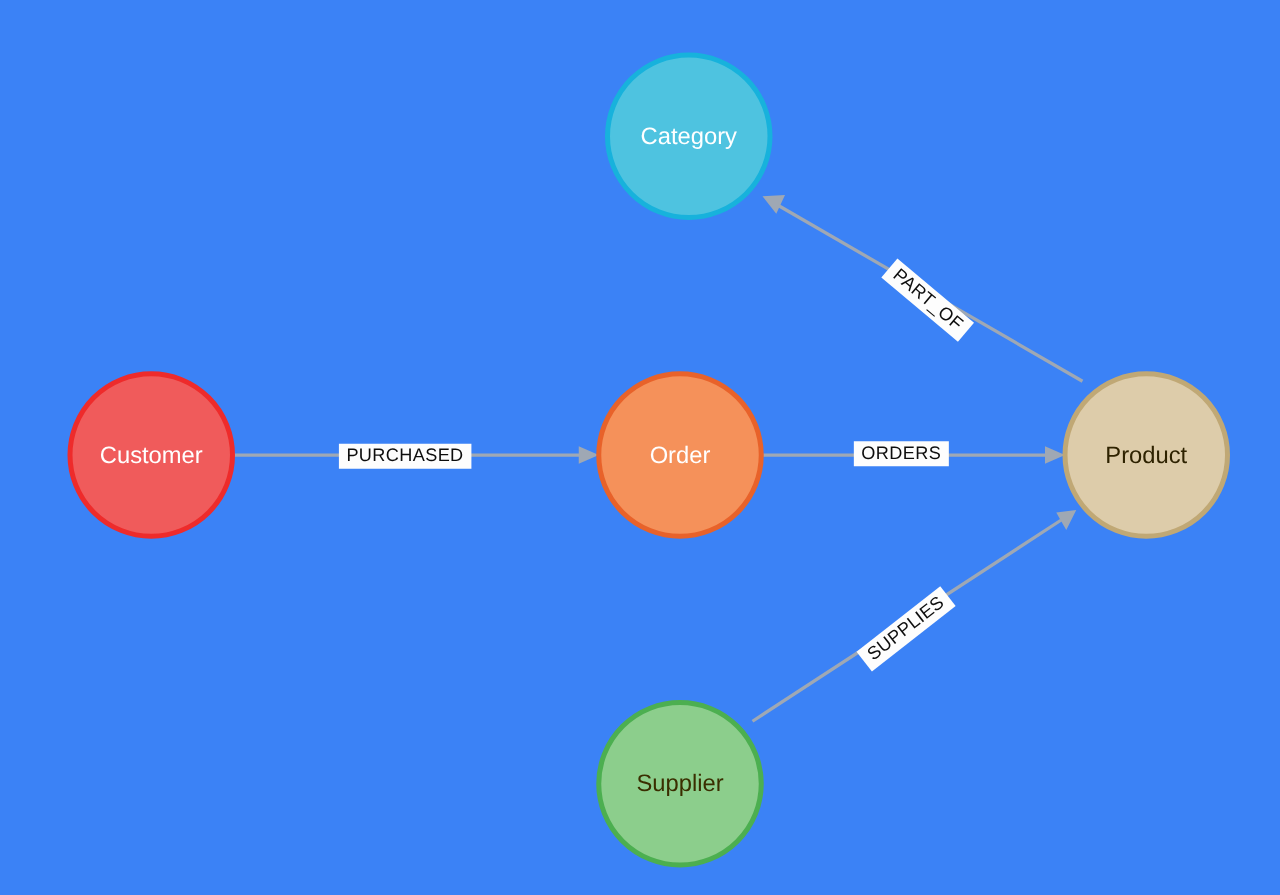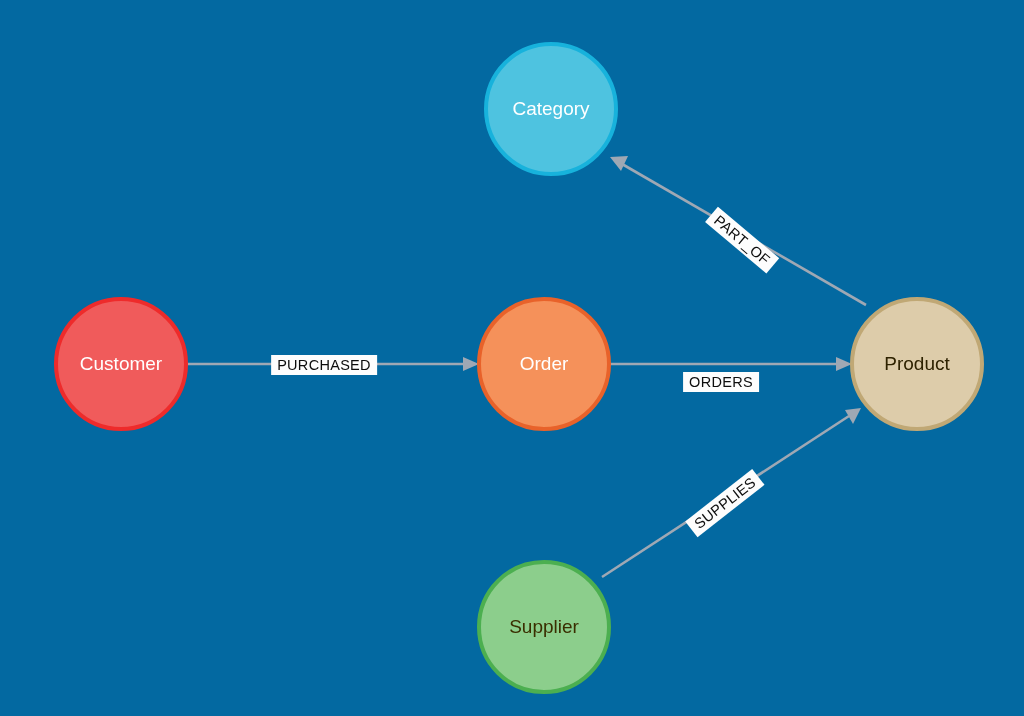--- a/index.html
+++ b/index.html
@@ -7,21 +7,21 @@
     padding: 0;
     background: #ffffff;
   }
   body {
     font-family: "Liberation Sans", sans-serif;
   }
   #graph-canvas {
     position: relative;
     width: 1024px;
     height: 716px;
-    background: #0369a1;
+    background: #3b82f6;
     overflow: hidden;
   }
   #graph-svg {
     position: absolute;
     top: 0;
     left: 0;
     width: 1024px;
     height: 716px;
   }
   .edge-line {
@@ -112,19 +112,19 @@
       <g>
         <circle class="node-circle" cx="544" cy="627" r="65" fill="#8CCE8C" stroke="#4CAF50"></circle>
         <text class="node-label" x="544" y="628" fill="#3A2E00">Supplier</text>
       </g>
 
     </g>
   </svg>
 
   <div class="edge-label-box" style="left:324px; top:365px; transform: translate(-50%,-50%) rotate(0deg);">PURCHASED</div>
 
-  <div class="edge-label-box" style="left:721px; top:363px; transform: translate(-50%,-50%) rotate(0deg); margin-top: 19px;">ORDERS</div>
+  <div class="edge-label-box" style="left:721px; top:363px; transform: translate(-50%,-50%) rotate(0deg);">ORDERS</div>
 
   <div class="edge-label-box" style="left:742px; top:240px; transform: translate(-50%,-50%) rotate(40deg);">PART_OF</div>
 
   <div class="edge-label-box" style="left:725px; top:503px; transform: translate(-50%,-50%) rotate(-38deg);">SUPPLIES</div>
 
 </div>
 
 </body></html>

